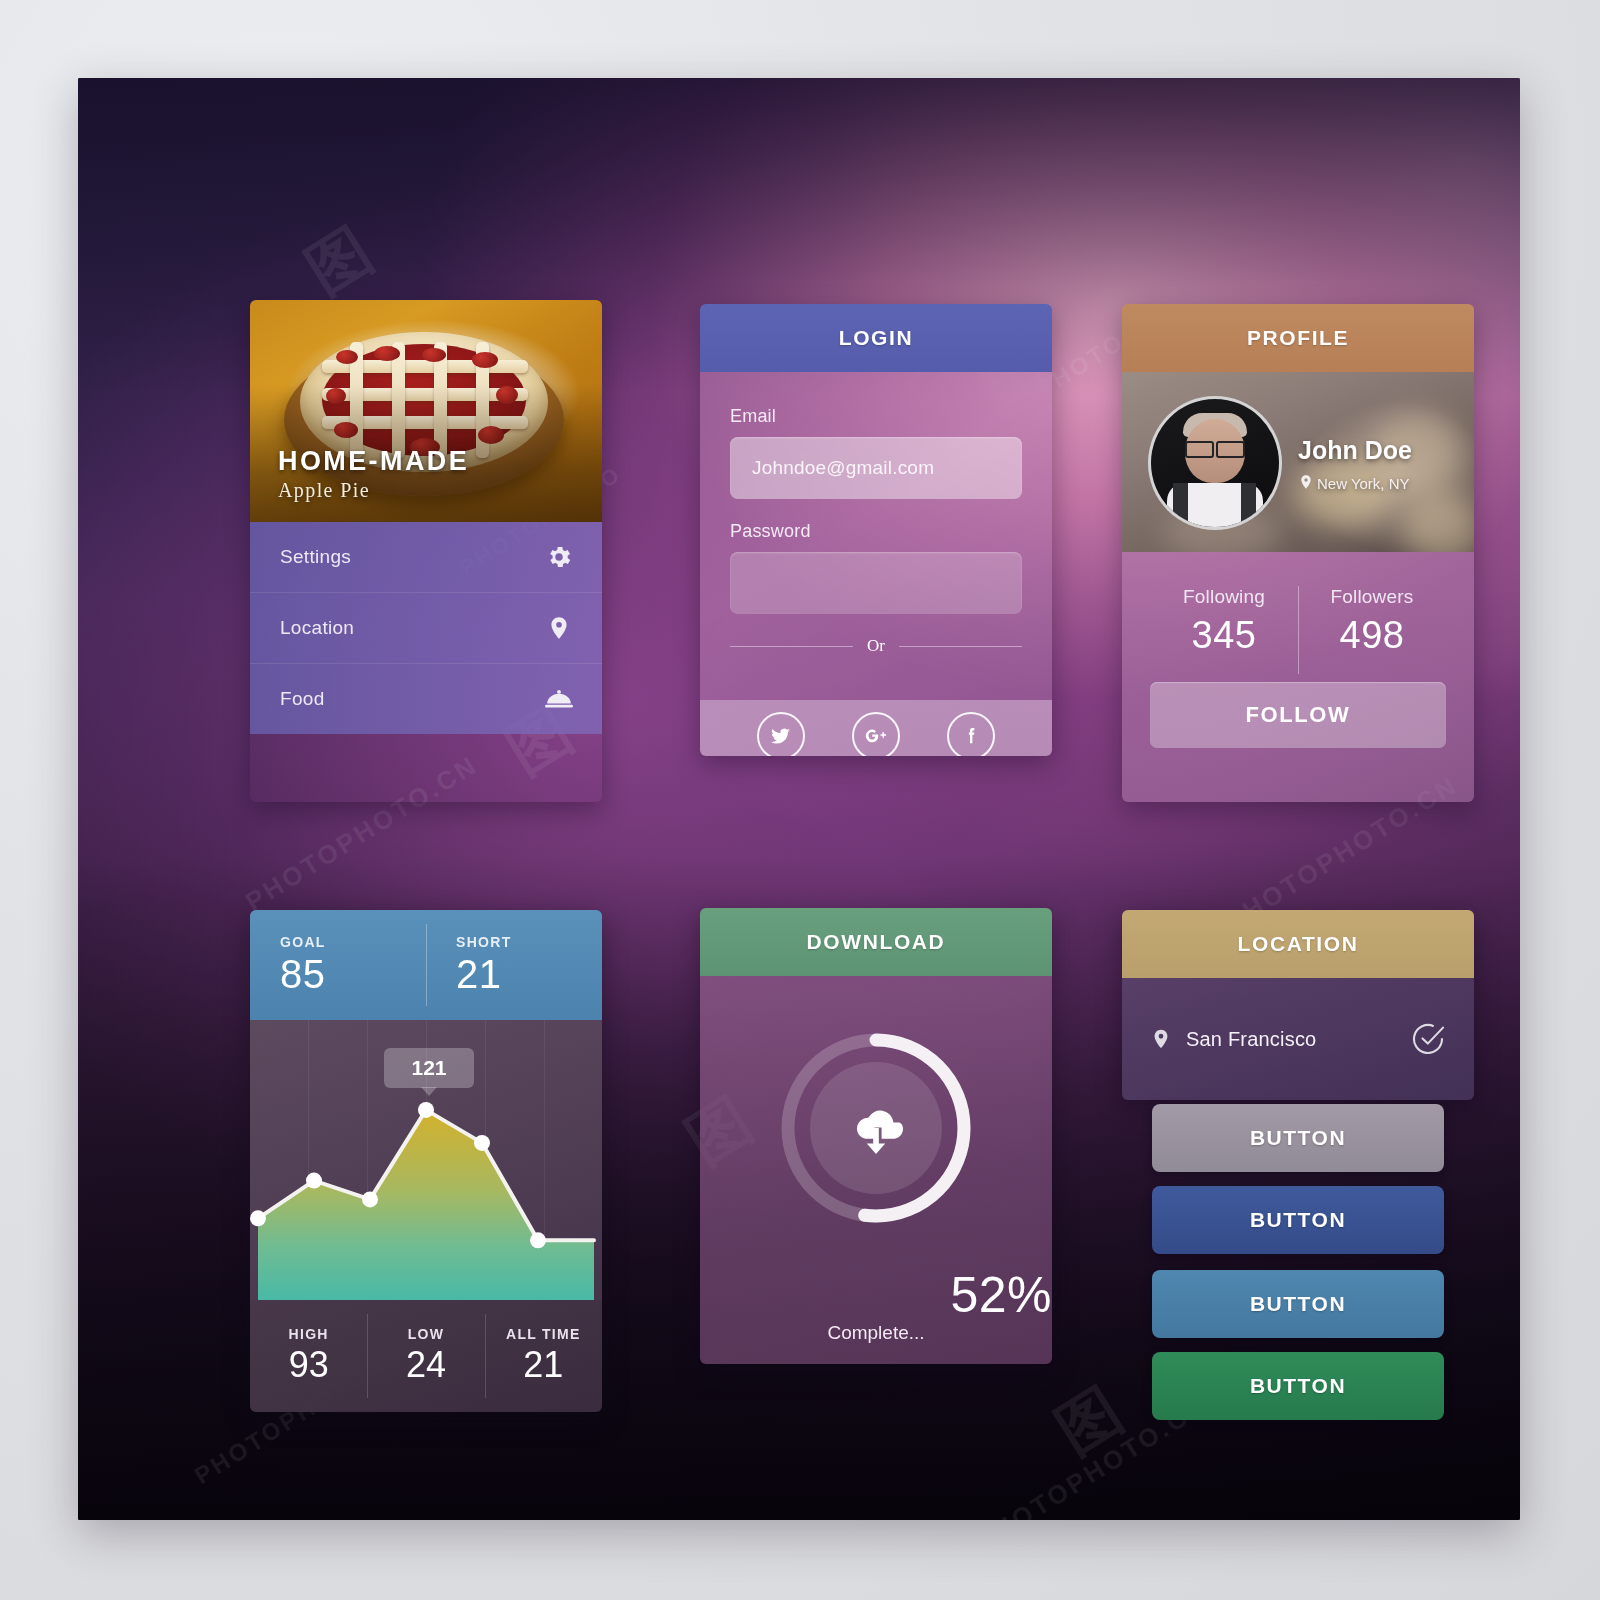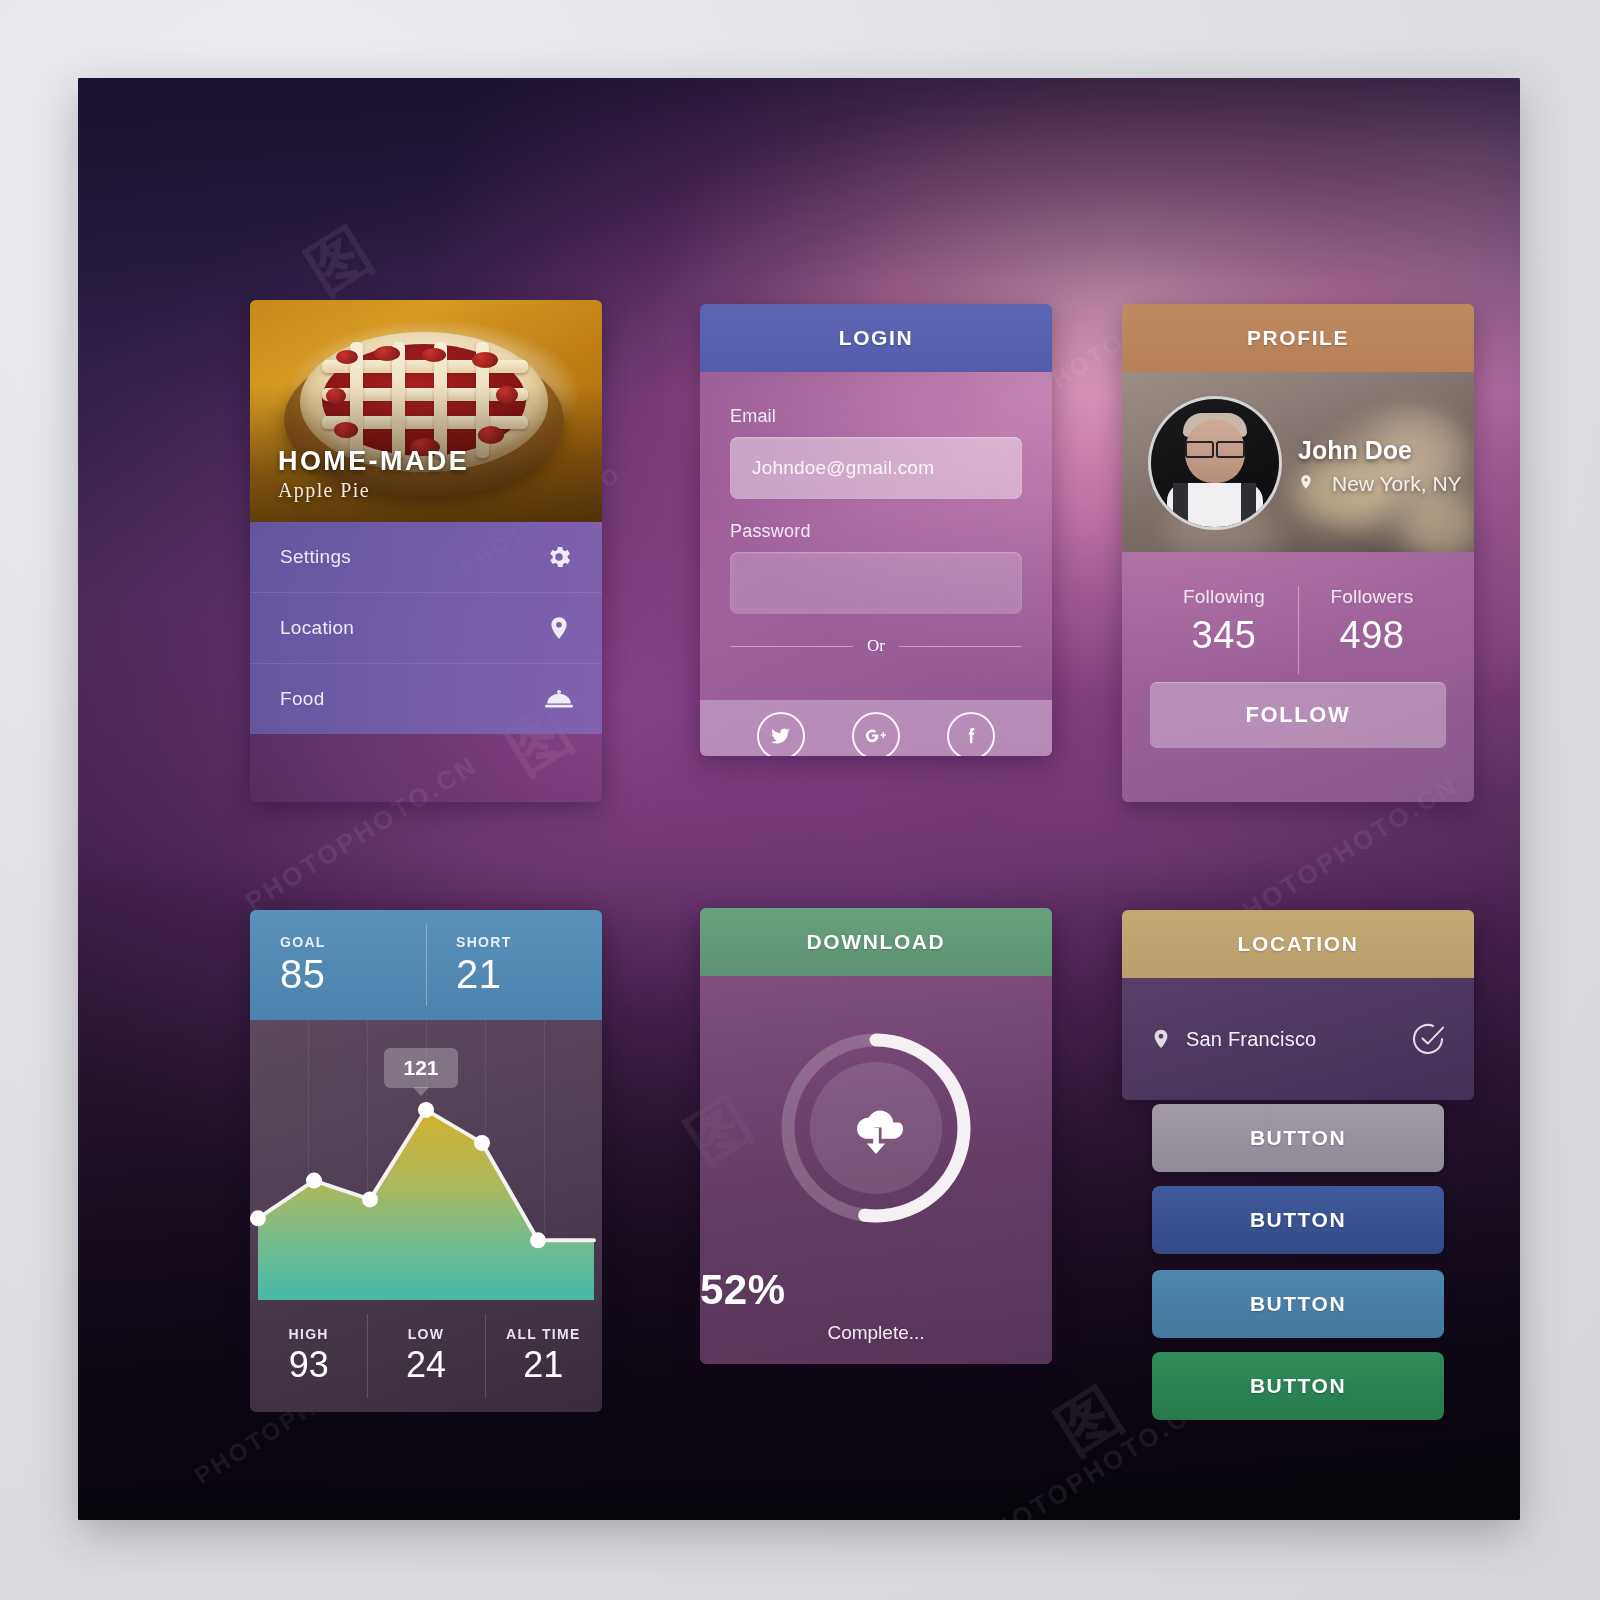--- a/index.html
+++ b/index.html
@@ -137,22 +137,22 @@
      background:linear-gradient(#d3ab94,#b98d77);}
   #av-hair{position:absolute;left:32px;top:14px;width:64px;height:24px;border-radius:32px 32px 8px 8px;
      background:#c9b9ad;}
   #av-glasses{position:absolute;left:34px;top:42px;width:60px;height:13px;}
   .gl{position:absolute;width:25px;height:13px;border:2px solid #232327;border-radius:3px;}
   #av-body{position:absolute;left:16px;top:84px;width:96px;height:48px;border-radius:18px 18px 0 0;
      background:#f0eef0;}
   .apron{position:absolute;top:84px;width:15px;height:48px;background:#2d2f33;}
   #profile-name{position:absolute;left:176px;top:64px;color:#fff;font-weight:700;font-size:25px;
      text-shadow:0 2px 5px rgba(0,0,0,.5);}
-  #profile-loc{position:absolute;left:176px;top:100px;display:flex;gap:18px;
-     color:#f4f0f0;font-size:21px;text-shadow:0 2px 5px rgba(0,0,0,.5);}
+  #profile-loc{position:absolute;left:176px;top:100px;display:flex;align-items:center;gap:3px;
+     color:#f4f0f0;font-size:15px;text-shadow:0 2px 5px rgba(0,0,0,.5);}
   #profile-stats-wrap{height:250px;box-sizing:border-box;padding:34px 28px 0;
      background:linear-gradient(160deg,rgba(176,120,170,.62),rgba(166,114,164,.58));}
   #profile-stats{display:flex;position:relative;height:96px;}
   .pstat{flex:1;text-align:center;}
   .pstat-label{color:#f0e6f2;font-size:19px;letter-spacing:.2px;}
   .pstat-value{color:#fff;font-size:38px;font-weight:300;margin-top:6px;letter-spacing:.5px;}
   #pstat-div{position:absolute;left:50%;top:0;bottom:8px;width:1px;background:rgba(255,255,255,.38);}
   #follow-btn{height:66px;border-radius:7px;background:rgba(255,255,255,.30);
      display:flex;align-items:center;justify-content:center;color:#fff;font-weight:700;
      font-size:22px;letter-spacing:1.6px;box-shadow:inset 0 1px 1px rgba(255,255,255,.3);}
@@ -164,42 +164,42 @@
      background:linear-gradient(to bottom,#5a91bb,#4c83ae);}
   .ctop{flex:1;padding:24px 0 0 30px;box-sizing:border-box;}
   .ctop-label{color:#e7eef5;font-size:14px;font-weight:700;letter-spacing:1.3px;}
   .ctop-value{color:#fff;font-size:40px;font-weight:300;margin-top:2px;letter-spacing:.5px;}
   #ctop-div{position:absolute;left:50%;top:14px;bottom:14px;width:1px;background:rgba(255,255,255,.30);}
   #chart-plot{position:relative;height:280px;overflow:hidden;
      background:linear-gradient(160deg,rgba(96,78,98,.92),rgba(84,66,88,.92) 55%,rgba(72,56,78,.92));}
   .vgrid{position:absolute;top:0;bottom:0;width:1px;background:rgba(255,255,255,.07);}
   #tooltip{position:absolute;left:150px;top:16px;min-width:66px;height:40px;border-radius:6px;
      background:rgba(255,255,255,.26);display:flex;align-items:center;justify-content:center;
-     color:#fff;font-weight:700;font-size:21px;padding:0 4px;}
+     color:#fff;font-weight:700;font-size:21px;padding:0 12px;}
   #tooltip:after{content:"";position:absolute;left:50%;margin-left:-8px;bottom:-8px;
      border-left:8px solid transparent;border-right:8px solid transparent;
      border-top:9px solid rgba(255,255,255,.26);}
   #chart-bottom{height:112px;display:flex;position:relative;
      background:linear-gradient(160deg,rgba(74,58,76,.95),rgba(60,46,64,.95));}
   .cbot{flex:1;text-align:center;padding-top:26px;position:relative;}
   .cbot-label{color:#e9e2ec;font-size:14px;font-weight:700;letter-spacing:1.3px;}
   .cbot-value{color:#fff;font-size:36px;font-weight:300;margin-top:2px;}
   .cbot-div{position:absolute;left:0;top:14px;bottom:14px;width:1px;background:rgba(255,255,255,.16);}
 
   
   #download-card{left:622px;top:830px;width:352px;height:456px;
      box-shadow:0 8px 26px rgba(14,6,24,.40);}
   #download-head{background:linear-gradient(to bottom,#68a07e,#5d9373);}
   #download-body{height:388px;position:relative;
      background:linear-gradient(165deg,rgba(150,96,144,.70),rgba(136,86,134,.64) 55%,rgba(118,74,118,.68));}
   #ring-wrap{position:absolute;left:50%;top:52px;transform:translateX(-50%);width:200px;height:200px;}
   #inner-disc{position:absolute;left:34px;top:34px;width:132px;height:132px;border-radius:50%;
      background:rgba(255,255,255,.12);display:flex;align-items:center;justify-content:center;}
-  #pct{position:absolute;left:0;right:0;top:290px;text-align:left;color:#fff;
-     font-size:42px;font-weight:700;letter-spacing:.5px;}
+  #pct{position:absolute;left:0;right:0;top:290px;text-align:right;color:#fff;
+     font-size:50px;font-weight:400;letter-spacing:.5px;}
   #pct-sub{position:absolute;left:0;right:0;top:346px;text-align:center;color:#f2e9f2;font-size:19px;}
 
   
   #location-card{left:1044px;top:832px;width:352px;height:190px;
      box-shadow:0 8px 26px rgba(14,6,24,.40);}
   #location-head{background:linear-gradient(to bottom,#c3a874,#b99f6b);}
   #location-body{height:122px;display:flex;align-items:center;padding:0 28px;
      background:linear-gradient(160deg,rgba(92,70,110,.80),rgba(74,56,96,.80));}
   #loc-text{flex:1;margin-left:14px;color:#f4f0f7;font-size:20px;letter-spacing:.2px;}
   .btn{position:absolute;left:1074px;width:292px;height:68px;border-radius:8px;

